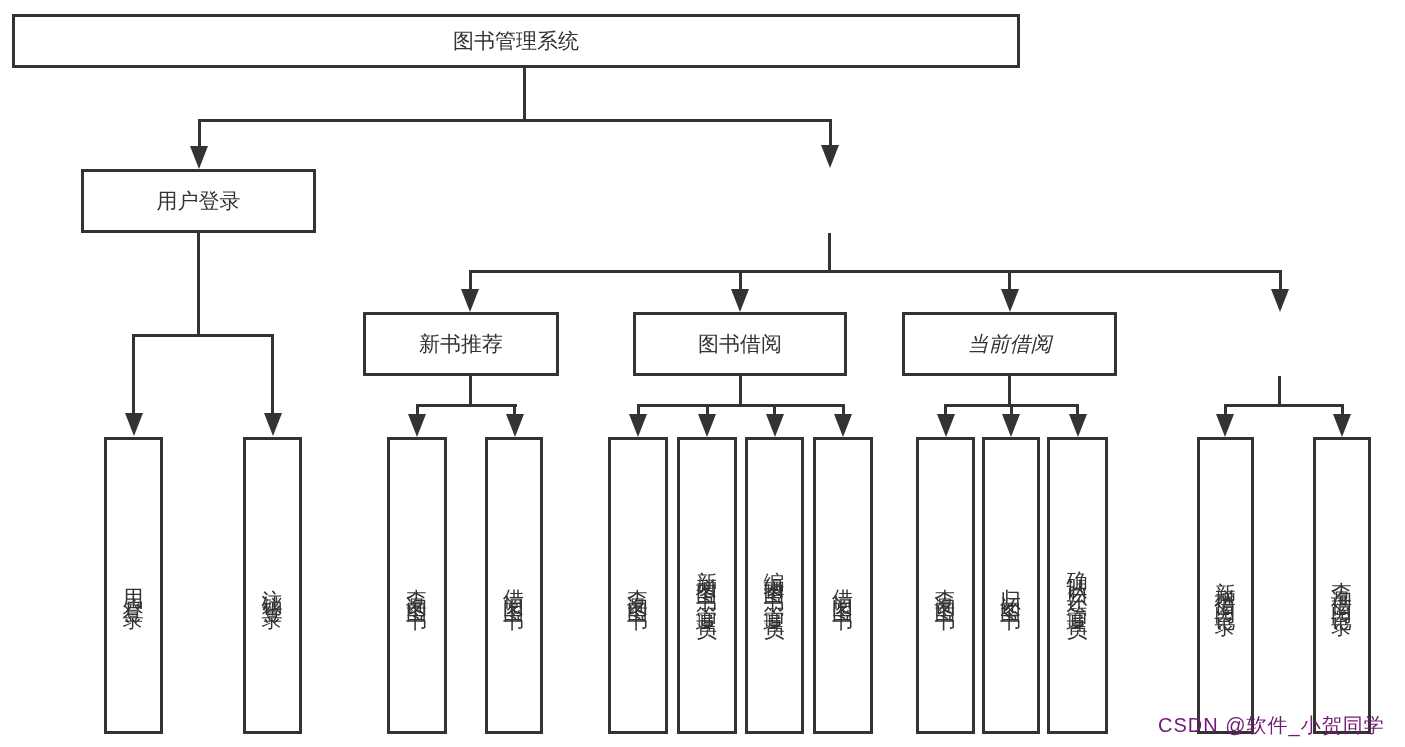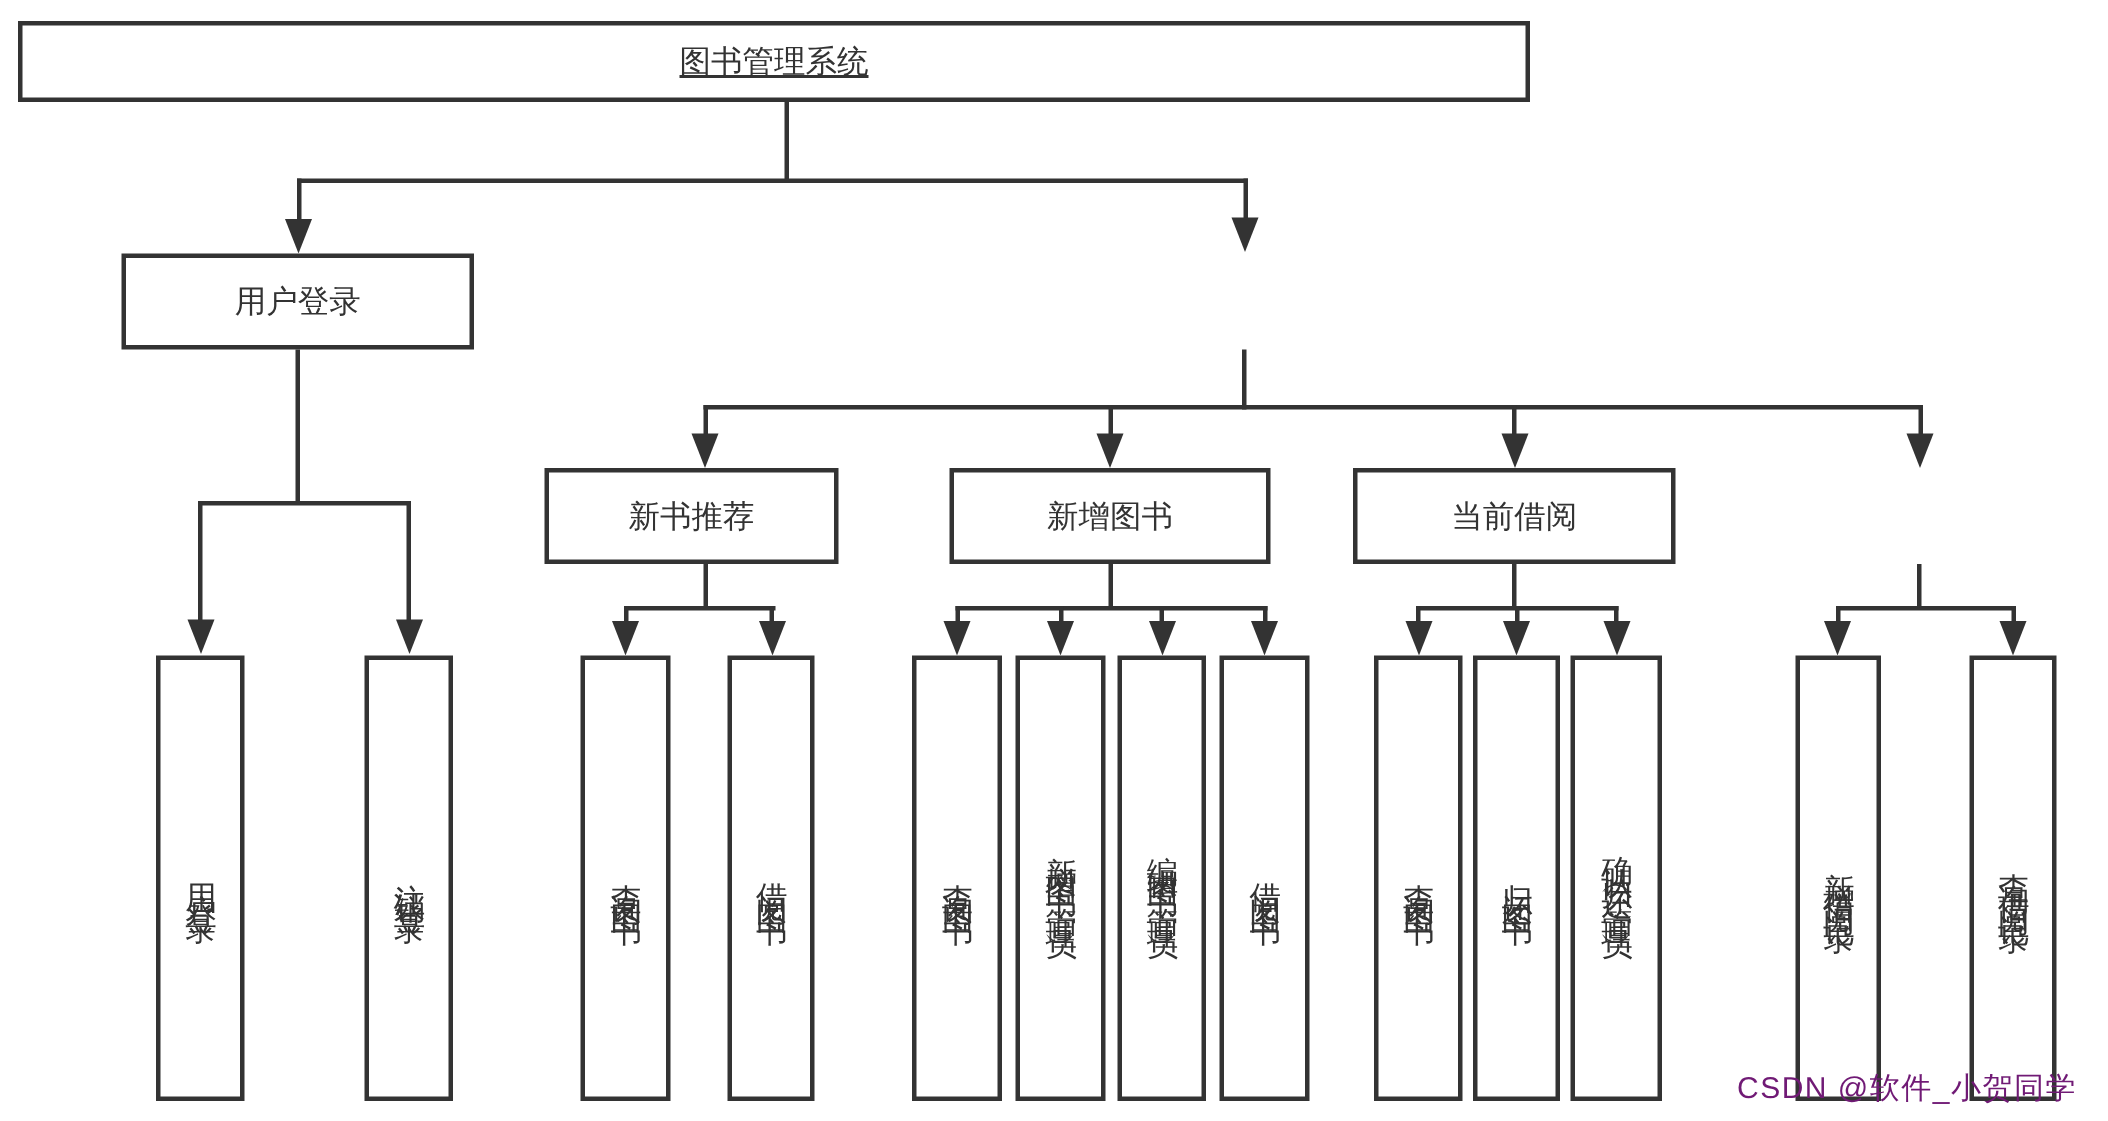--- a/index.html
+++ b/index.html
@@ -27,21 +27,21 @@
   .watermark{
     position:absolute;left:1158px;top:712px;font-size:20px;color:#701a75;
     letter-spacing:1px;white-space:nowrap;
   }
 </style>
 </head>
 <body>
 
 <div class="canvas">
 
-  <div class="box" style="left:12px;top:14px;width:1008px;height:54px;text-decoration:underline;">图书管理系统</div>
+  <div class="box" style="left:12px;top:14px;width:1008px;height:54px;">图书管理系统</div>
 
   <div class="ln" style="left:522.5px;top:68px;width:3px;height:54px;"></div>
   <div class="ln" style="left:197.5px;top:119px;width:634px;height:3px;"></div>
   <div class="ln" style="left:197.5px;top:119px;width:3px;height:30px;"></div>
   <div class="arrow" style="left:190px;top:146px;"></div>
   <div class="ln" style="left:828.5px;top:119px;width:3px;height:30px;"></div>
   <div class="arrow" style="left:821px;top:145px;"></div>
 
   <div class="box" style="left:81px;top:169px;width:235px;height:64px;">用户登录</div>
 
@@ -57,22 +57,22 @@
   <div class="ln" style="left:468.5px;top:270px;width:3px;height:22px;"></div>
   <div class="arrow" style="left:461px;top:289px;"></div>
   <div class="ln" style="left:738.5px;top:270px;width:3px;height:22px;"></div>
   <div class="arrow" style="left:731px;top:289px;"></div>
   <div class="ln" style="left:1008px;top:270px;width:3px;height:22px;"></div>
   <div class="arrow" style="left:1000.5px;top:289px;"></div>
   <div class="ln" style="left:1278.5px;top:270px;width:3px;height:22px;"></div>
   <div class="arrow" style="left:1271px;top:289px;"></div>
 
   <div class="box" style="left:363px;top:312px;width:196px;height:64px;">新书推荐</div>
-  <div class="box" style="left:633px;top:312px;width:214px;height:64px;">新增图书</div>
-  <div class="box" style="left:902px;top:312px;width:215px;height:64px;">当前借阅</div>
+  <div class="box" style="left:633px;top:312px;width:214px;height:64px;">图书借阅</div>
+  <div class="box" style="left:902px;top:312px;width:215px;height:64px;font-style:italic;">当前借阅</div>
 
   <div class="ln" style="left:468.5px;top:376px;width:3px;height:30px;"></div>
   <div class="ln" style="left:415.5px;top:404px;width:101px;height:3px;"></div>
   <div class="ln" style="left:415.5px;top:404px;width:3px;height:13px;"></div>
   <div class="arrow" style="left:408px;top:414px;"></div>
   <div class="ln" style="left:513px;top:404px;width:3px;height:13px;"></div>
   <div class="arrow" style="left:505.5px;top:414px;"></div>
 
   <div class="ln" style="left:738.5px;top:376px;width:3px;height:30px;"></div>
   <div class="ln" style="left:636.5px;top:404px;width:208px;height:3px;"></div>

